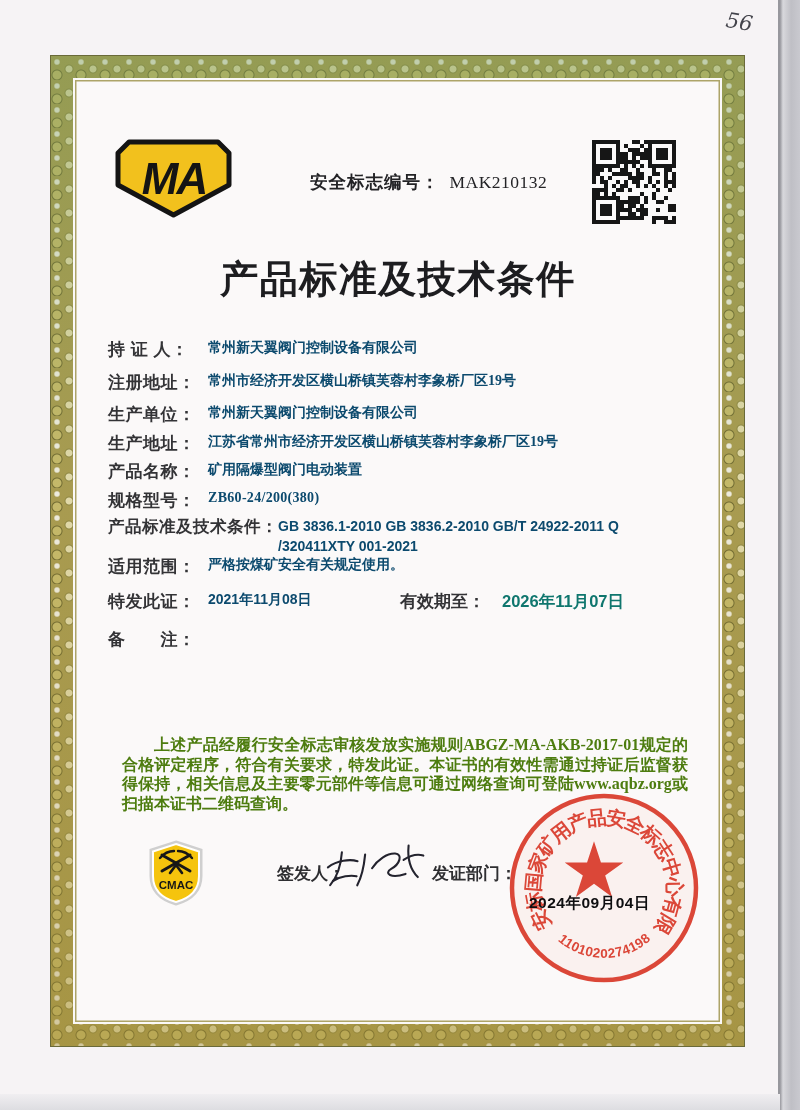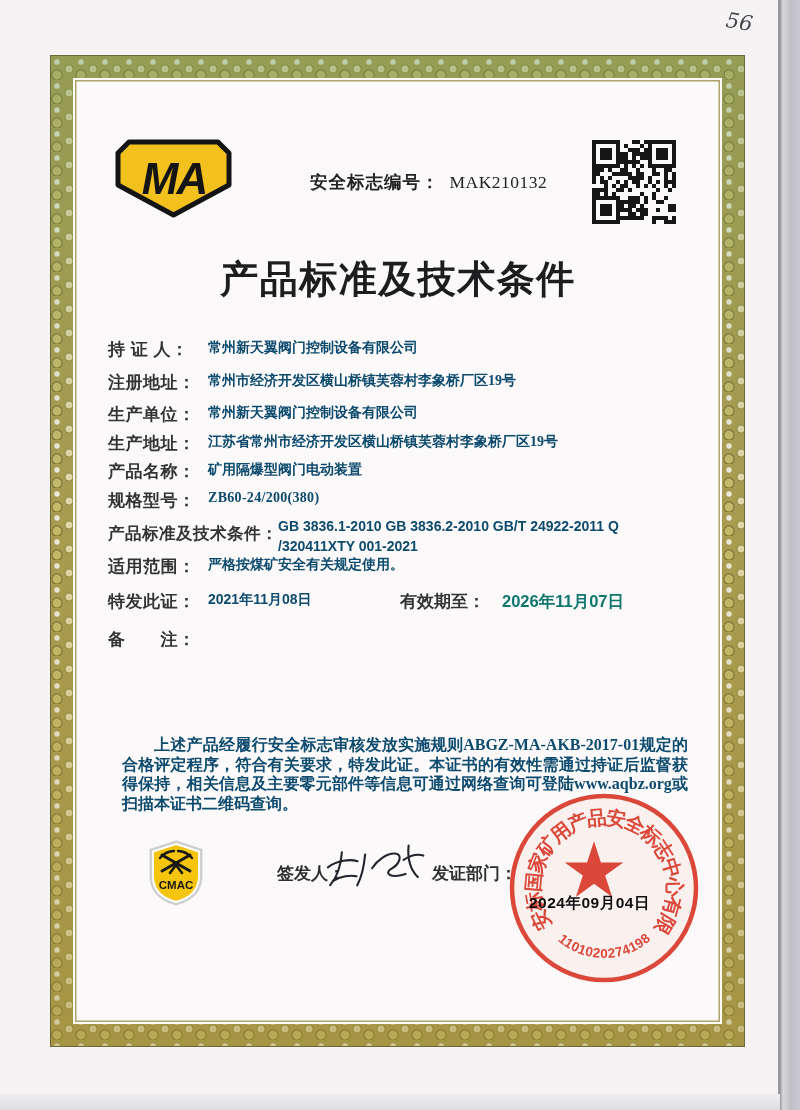--- a/index.html
+++ b/index.html
@@ -39,30 +39,30 @@
   .title{left:53px;top:254px;width:690px;text-align:center;font-size:38px;font-weight:800;
     letter-spacing:1.5px;color:#1d1d20;}
 
   
   .row{left:108px;width:600px;height:24px;}
   .row .flabel{position:absolute;left:0;top:0;font-size:17px;font-weight:700;color:#333336;
     white-space:pre;letter-spacing:.5px;}
   .row .fvalue{position:absolute;left:100px;top:1px;font-size:14px;font-weight:700;color:#0c4a6e;
     font-family:"Liberation Serif",serif;white-space:pre-line;}
   .row .fvalue.mono-ish{font-family:Liberation Serif, serif;letter-spacing:.3px;}
-  .std-row .flabel{top:7px;}
+  .std-row .flabel{top:0;}
   .std-row .fvalue{left:170px;top:0;line-height:20px;width:430px;
     font-family:"Liberation Sans",sans-serif;}
   .dates-row .vlabel{position:absolute;left:292px;top:0;font-size:17px;font-weight:700;color:#333336;}
   .dates-row .vvalue{position:absolute;left:394px;top:1px;font-size:16.5px;font-weight:700;
     color:#0f766e;}
 
   
   .statement{left:122px;top:735px;width:566px;font-family:"Liberation Serif",serif;
-    font-size:16px;font-weight:700;color:#0c4a6e;line-height:19.6px;text-align:justify;
+    font-size:16px;font-weight:700;color:#4d7c0f;line-height:19.6px;text-align:justify;
     text-indent:32px;z-index:2;}
 
   
   .cmac{left:147px;top:840px;}
   .signer-label,.dept-label{font-size:17px;font-weight:700;color:#2e2e31;}
   .signer-label{left:277px;top:862px;}
   .dept-label{left:432px;top:862px;}
   .signature{left:320px;top:840px;transform:rotate(-4deg);}
 
   

